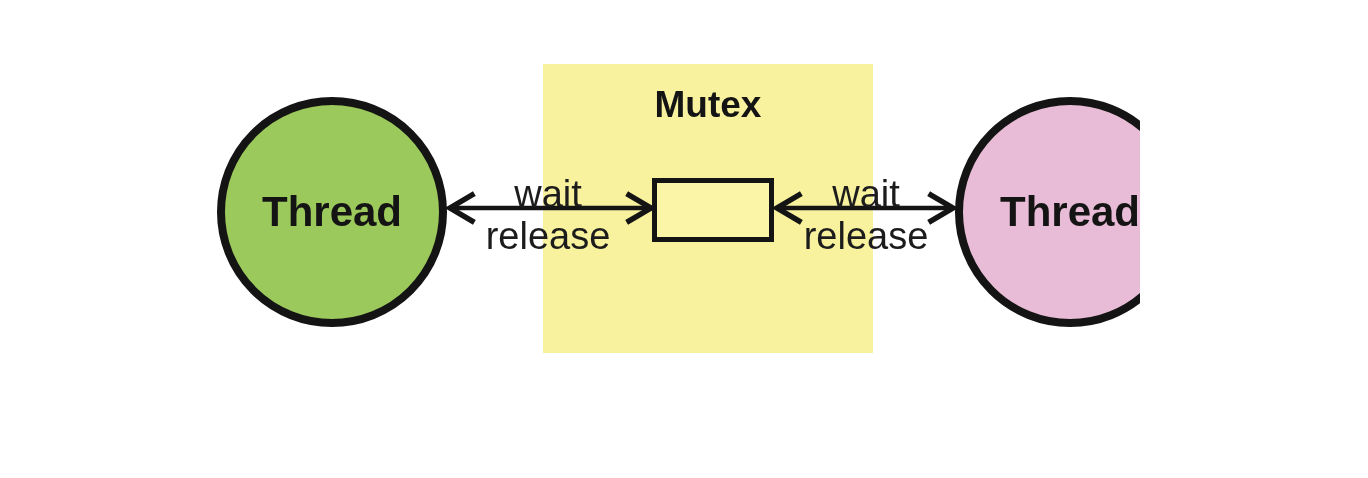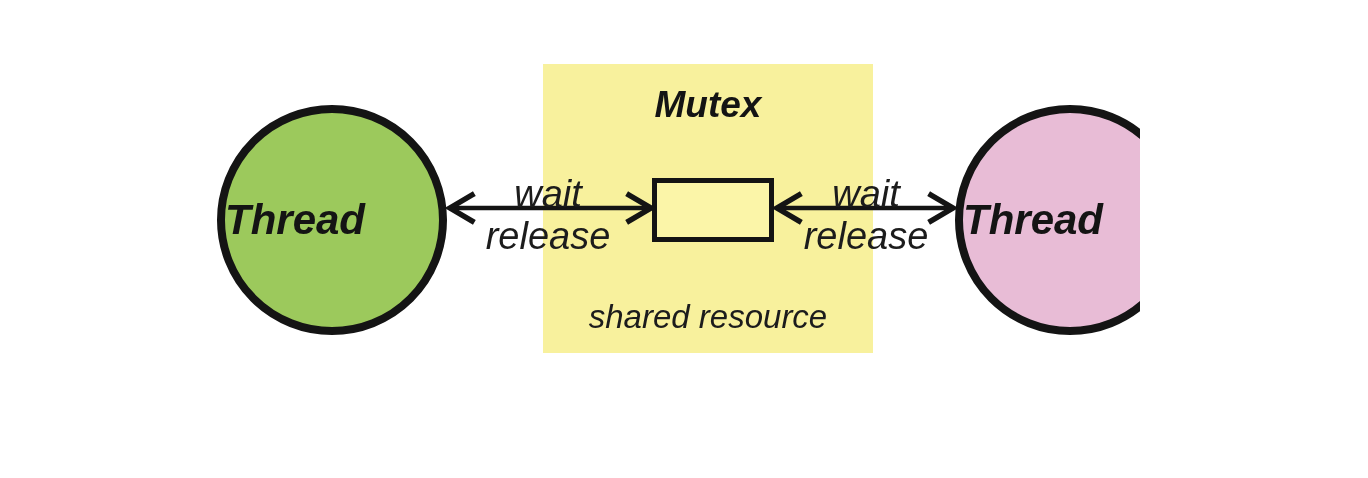--- a/index.html
+++ b/index.html
@@ -7,21 +7,20 @@
     padding: 0;
     background: #ffffff;
   }
   .canvas {
     position: relative;
     width: 1140px;
     height: 478px;
     background: var(--canvas-bg, #ffffff);
     font-family: "Liberation Sans", sans-serif;
     overflow: hidden;
-    font-style: italic;
   }
   .mutex-panel {
     position: absolute;
     left: 543px;
     top: 64px;
     width: 330px;
     height: 289px;
     background: var(--mutex-panel-bg, #f8f19d);
   }
   .mutex-title {
@@ -50,29 +49,29 @@
     left: 543px;
     top: 299px;
     width: 330px;
     text-align: center;
     font-size: 33px;
     color: var(--label-text, #1c1c1c);
     line-height: 1.1;
   }
   .thread-node {
     position: absolute;
-    top: 105px;
+    top: 97px;
     width: 230px;
     height: 230px;
     box-sizing: border-box;
     border: 8px solid var(--outline, #141414);
     border-radius: 50%;
     display: flex;
     align-items: center;
-    justify-content: flex-start;
+    justify-content: center;
   }
   .thread-node.left  { left: 217px; background: var(--left-thread-fill, #9cc95c); }
   .thread-node.right { left: 955px; background: var(--right-thread-fill, #e8bcd6); }
   .thread-label {
     font-size: 42px;
     font-weight: bold;
     color: var(--outline, #141414);
     line-height: 1;
   }
   .arrow-label {
@@ -105,21 +104,20 @@
 <body>
 
 <div class="canvas">
 
   <div class="mutex-panel"></div>
 
   <div class="mutex-title">Mutex</div>
 
   <div class="mutex-box"></div>
 
-  <div class="shared-label">shared resource</div>
 
   <div class="thread-node left">
     <span class="thread-label">Thread</span>
   </div>
 
   <div class="thread-node right">
     <span class="thread-label">Thread</span>
   </div>
 
   <svg class="arrow-svg" width="1368" height="478">

